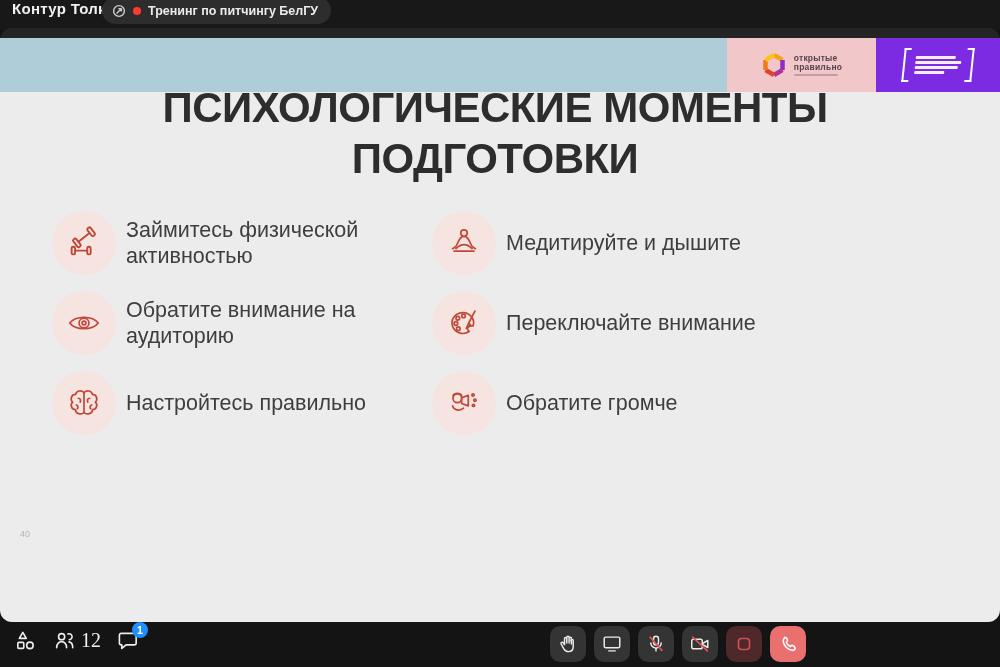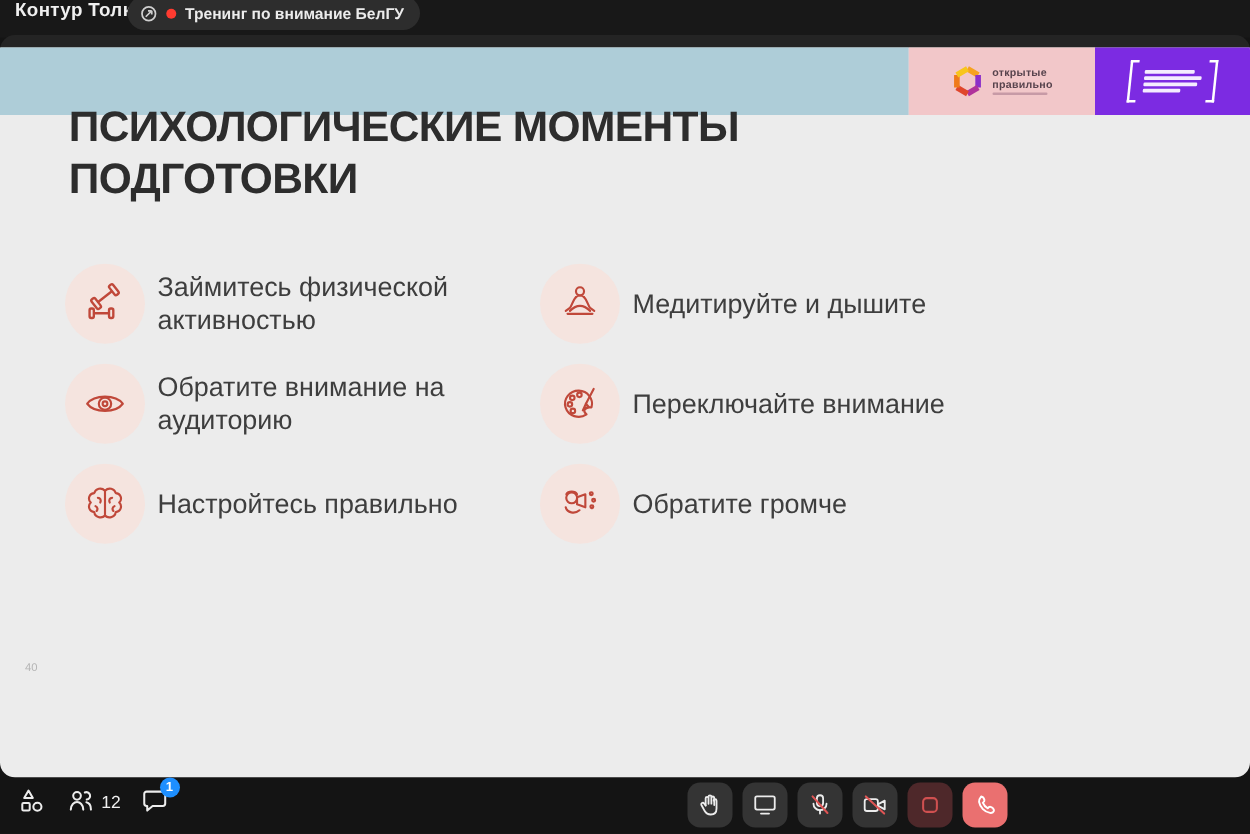--- a/index.html
+++ b/index.html
@@ -37,42 +37,42 @@
   .bracket-logo{ display:flex; align-items:center; gap:5px; transform:skewX(-6deg); }
   .bracket-logo .br{ width:7px; height:34px; border:2px solid #fff; }
   .bracket-logo .br.left{ border-right:none; }
   .bracket-logo .br.right{ border-left:none; }
   .bracket-lines{ display:flex; flex-direction:column; gap:2.5px; }
   .bracket-lines i{ display:block; height:2.5px; background:#f4ecff; border-radius:1px; }
 
   
   .slide-title{
     position:absolute; left:55px; top:44px; width:880px;
-    font-size:34px; line-height:1.22; font-weight:800; color:#2d2d2d; letter-spacing:-.5px;
+    font-size:42px; line-height:1.22; font-weight:800; color:#2d2d2d; letter-spacing:-.5px;text-align:center;
   }
   .items{
     position:absolute; left:52px; top:172px;
     display:grid; grid-template-columns:380px 380px; grid-auto-flow:column;
     grid-template-rows:repeat(3, 66px); row-gap:14px;
   }
   .item{ display:flex; align-items:center; gap:10px; }
   .item .disc{
     flex:0 0 64px; width:64px; height:64px; border-radius:50%;
     background:#f5e4df; display:flex; align-items:center; justify-content:center;
   }
   .item .disc svg{ width:38px; height:38px; }
   .item .txt{ font-size:21.5px; color:#3e3e3e; line-height:1.22; max-width:262px; }
   .pagenum{ position:absolute; left:20px; top:491px; font-size:9px; color:#b5b5b5; }
 
   
   .bottombar{ position:absolute; left:0; top:622px; width:1000px; height:45px; background:#141414; }
   .left-tools{ position:absolute; left:14px; top:7px; display:flex; align-items:center; gap:16px; }
   .tool{ display:flex; align-items:center; gap:5px; color:#ececec; }
   .tool svg{ width:23px; height:23px; display:block; }
-  .count{ font-size:14px; color:#f0f0f0; }
+  .count{ font-size:20px; color:#f0f0f0;font-family:Liberation Serif, serif; }
   .chat-wrap{ position:relative; }
   .badge{
     position:absolute; right:-8px; top:-7px; min-width:16px; height:16px; padding:0 4px;
     background:#1e8fff; border-radius:8px; color:#fff; font-size:10.5px; font-weight:700;
     display:flex; align-items:center; justify-content:center;
   }
   .right-tools{ position:absolute; left:550px; top:4px; display:flex; gap:8px; }
   .btn{
     width:36px; height:36px; border-radius:10px; background:#343434; border:none;
     display:flex; align-items:center; justify-content:center; cursor:pointer;
@@ -87,21 +87,21 @@
 <div class="screen">
 
   <div class="topbar">
     <div class="brand">Контур Толк</div>
     <div class="tabpill">
       <svg class="cast" viewBox="0 0 14 14" fill="none" stroke="#cfcfcf" stroke-width="1.4">
         <circle cx="7" cy="7" r="5.4"></circle>
           <path d="M4.6 9.4 L9.4 4.6 M9.4 4.6 h-3 M9.4 4.6 v3"></path>
       </svg>
       <span class="recdot"></span>
-      <span class="tabtitle">Тренинг по внимание БелГУ</span>
+      <span class="tabtitle">Тренинг по питчингу БелГУ</span>
     </div>
   </div>
 
   <div class="panel">
     <div class="slide">
 
       <div class="band">
         <div class="band-blue"></div>
         <div class="band-pink">
           <svg width="26" height="26" viewBox="0 0 26 26" fill="none" stroke-width="4.5">

